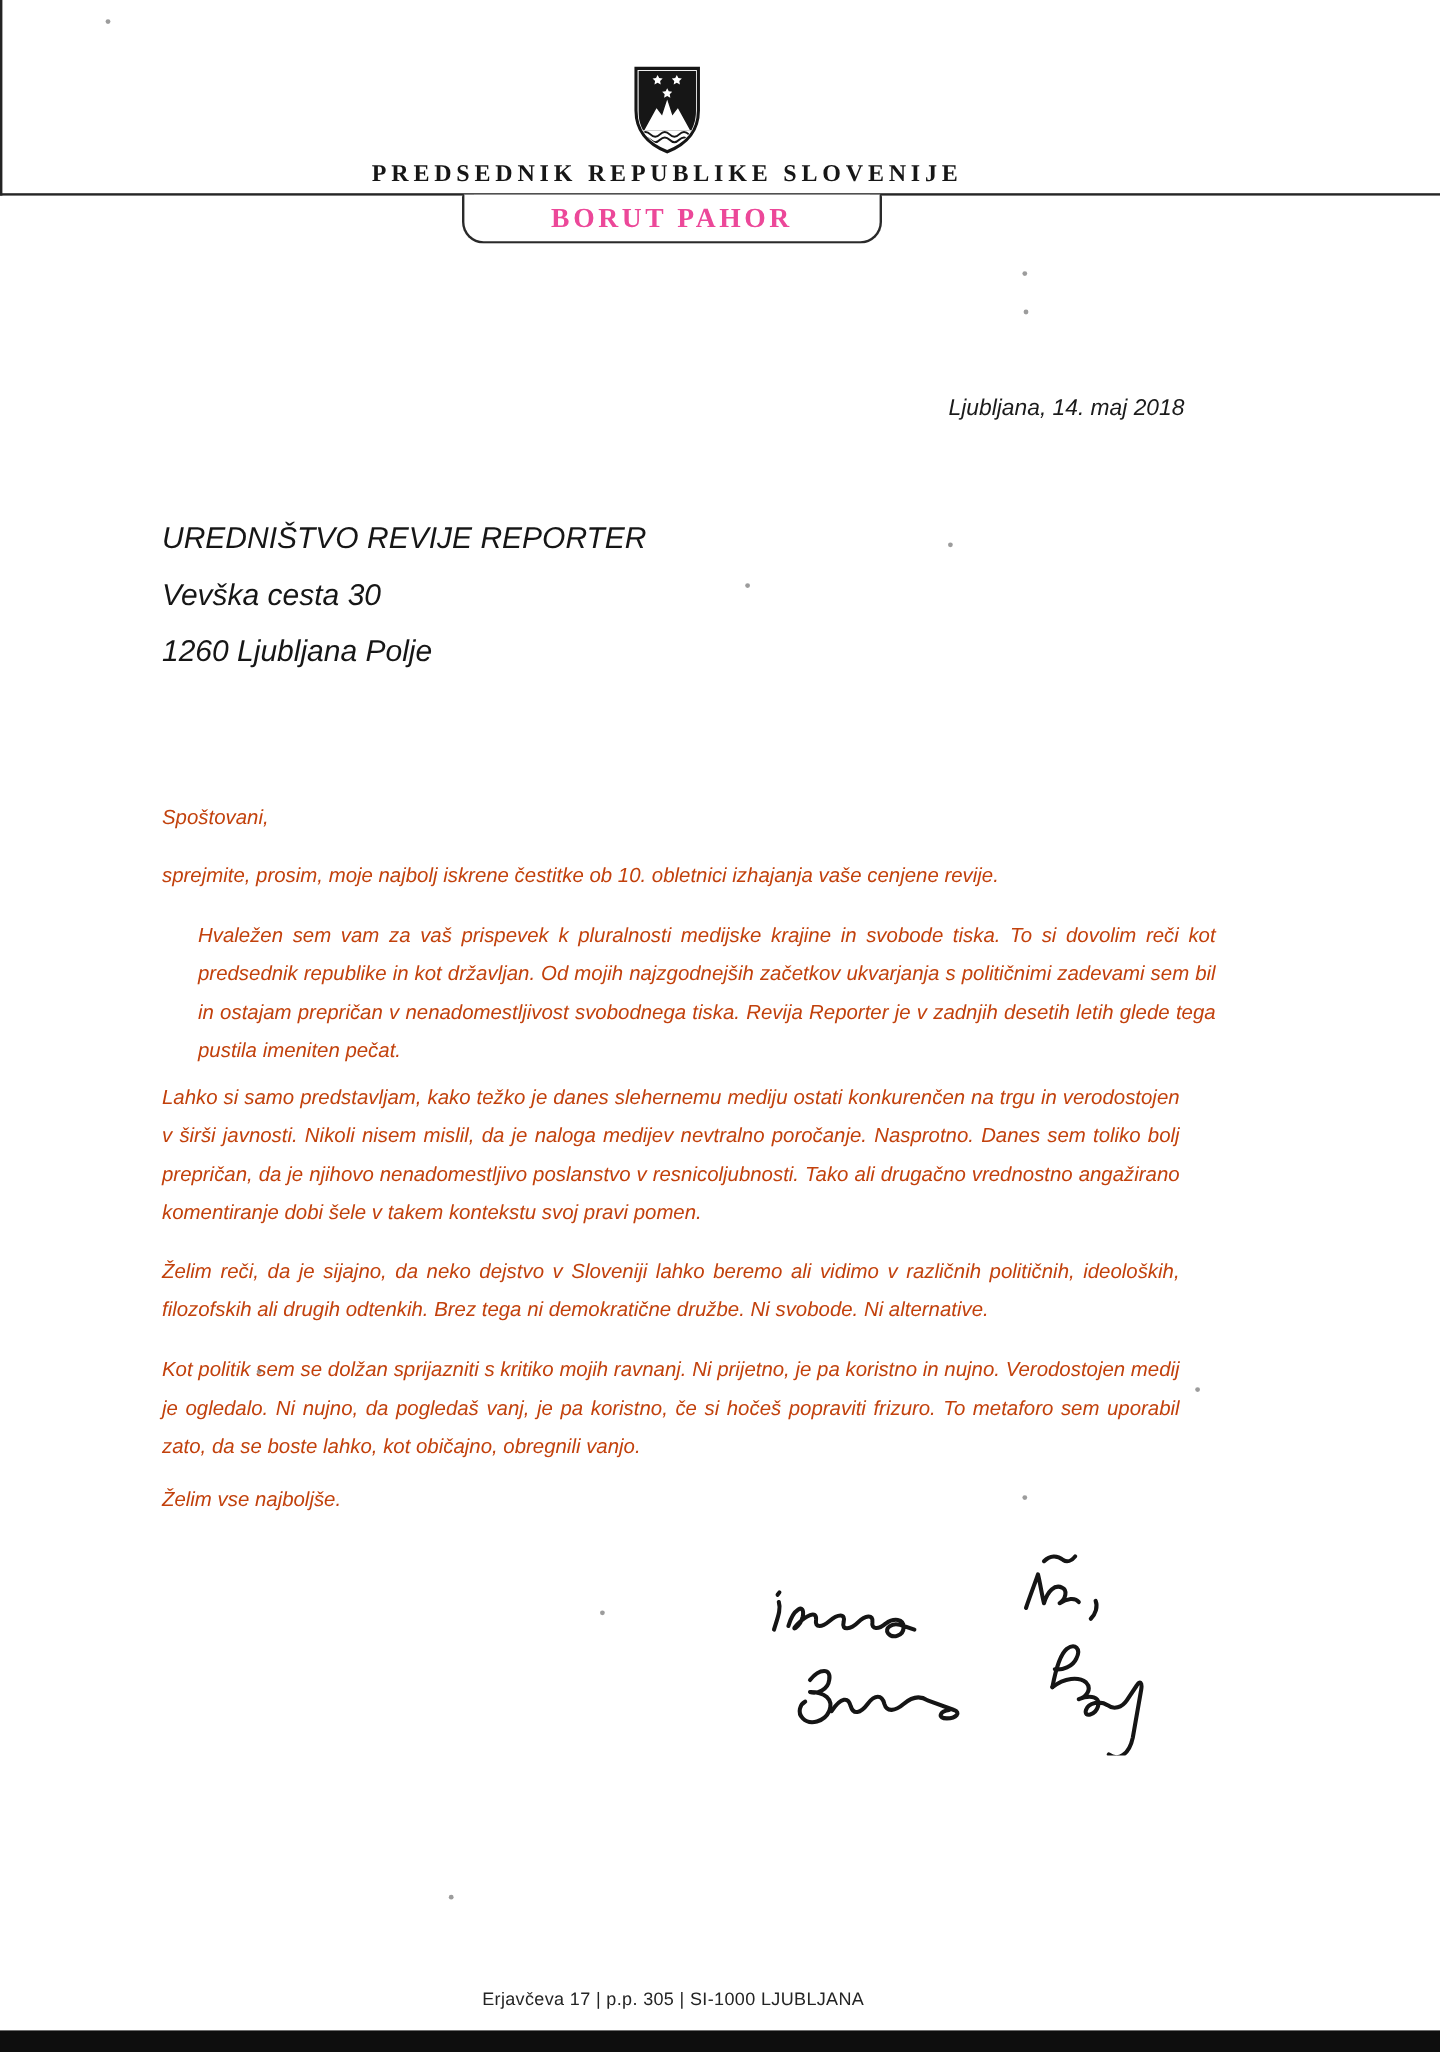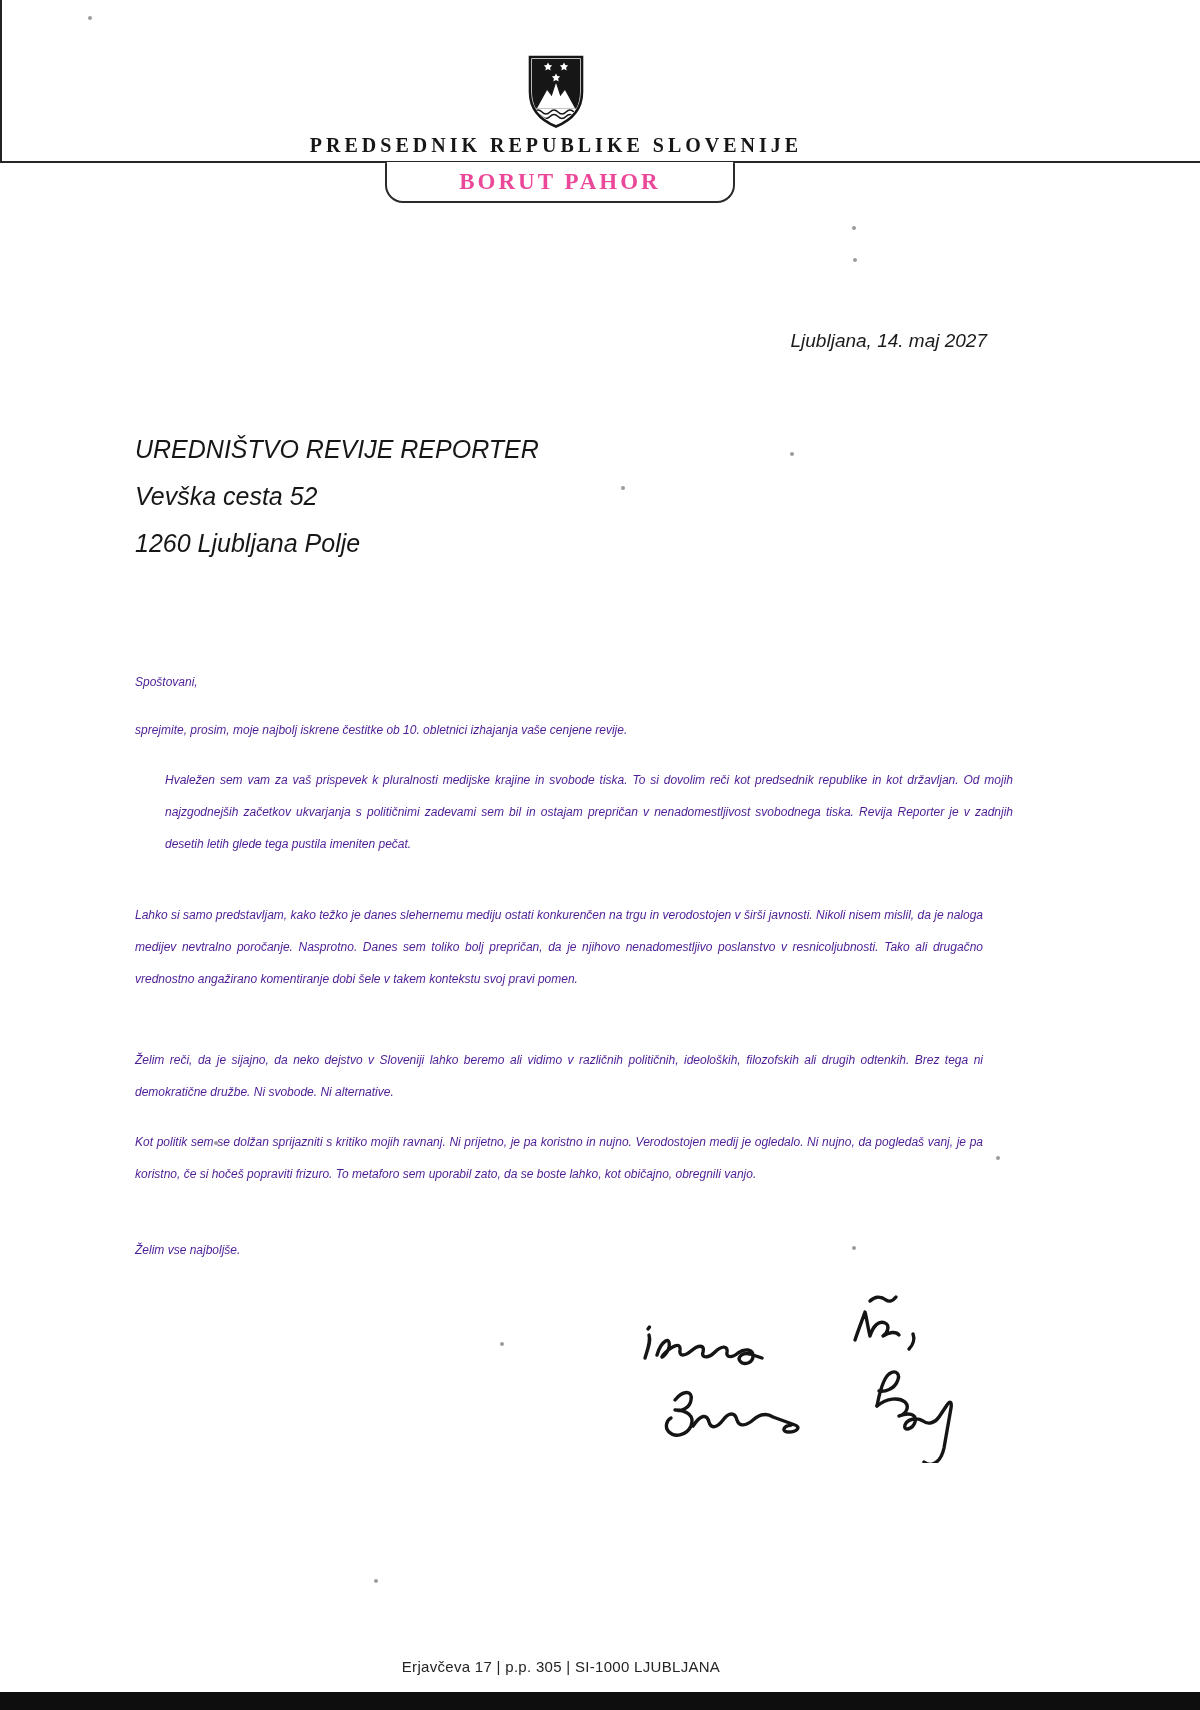--- a/index.html
+++ b/index.html
@@ -30,21 +30,21 @@
     letter-spacing:3px;color:#ec4899;background:#fff;
   }
   
   .dateline{
     position:absolute;right:225px;top:330px;
     font-style:italic;font-size:19px;color:#1b1b1b;
   }
   .recipient{position:absolute;left:135px;top:426px;font-style:italic;font-size:25px;line-height:47px;color:#161616;}
   .txt{
     position:absolute;left:135px;width:848px;
-    font-style:italic;font-size:12px;line-height:32px;color:#4c1d95;
+    font-style:italic;font-size:17px;line-height:32px;color:#c2410c;
   }
   .just{text-align:justify;}
   .salutation{top:666px;}
   .p1{top:714px;}
   .p2{top:764px;margin-left:30px;}
   .p3{top:899px;}
   .p4{top:1044px;}
   .p5{top:1126px;}
   .closing{top:1234px;}
   
@@ -91,25 +91,25 @@
       </g>
     </svg>
   </div>
 
   <div class="institution">PREDSEDNIK REPUBLIKE SLOVENIJE</div>
   <div class="rule"></div>
   <div class="name-plate">
     <span>BORUT PAHOR</span>
   </div>
 
-  <div class="dateline">Ljubljana, 14. maj 2027</div>
+  <div class="dateline">Ljubljana, 14. maj 2018</div>
 
   <div class="recipient">
     <div>UREDNIŠTVO REVIJE REPORTER</div>
-    <div>Vevška cesta 52</div>
+    <div>Vevška cesta 30</div>
     <div>1260 Ljubljana Polje</div>
   </div>
 
   <div class="txt salutation">Spoštovani,</div>
   <div class="txt p1">sprejmite, prosim, moje najbolj iskrene čestitke ob 10. obletnici izhajanja vaše cenjene revije.</div>
   <div class="txt p2 just">Hvaležen sem vam za vaš prispevek k pluralnosti medijske krajine in svobode tiska. To si dovolim reči kot predsednik republike in kot državljan. Od mojih najzgodnejših začetkov ukvarjanja s političnimi zadevami sem bil in ostajam prepričan v nenadomestljivost svobodnega tiska. Revija Reporter je v zadnjih desetih letih glede tega pustila imeniten pečat.</div>
   <div class="txt p3 just">Lahko si samo predstavljam, kako težko je danes slehernemu mediju ostati konkurenčen na trgu in verodostojen v širši javnosti. Nikoli nisem mislil, da je naloga medijev nevtralno poročanje. Nasprotno. Danes sem toliko bolj prepričan, da je njihovo nenadomestljivo poslanstvo v resnicoljubnosti. Tako ali drugačno vrednostno angažirano komentiranje dobi šele v takem kontekstu svoj pravi pomen.</div>
   <div class="txt p4 just">Želim reči, da je sijajno, da neko dejstvo v Sloveniji lahko beremo ali vidimo v različnih političnih, ideoloških, filozofskih ali drugih odtenkih. Brez tega ni demokratične družbe. Ni svobode. Ni alternative.</div>
   <div class="txt closing">Želim vse najboljše.</div>
   <div class="txt p5 just">Kot politik sem se dolžan sprijazniti s kritiko mojih ravnanj. Ni prijetno, je pa koristno in nujno. Verodostojen medij je ogledalo. Ni nujno, da pogledaš vanj, je pa koristno, če si hočeš popraviti frizuro. To metaforo sem uporabil zato, da se boste lahko, kot običajno, obregnili vanjo.</div>

